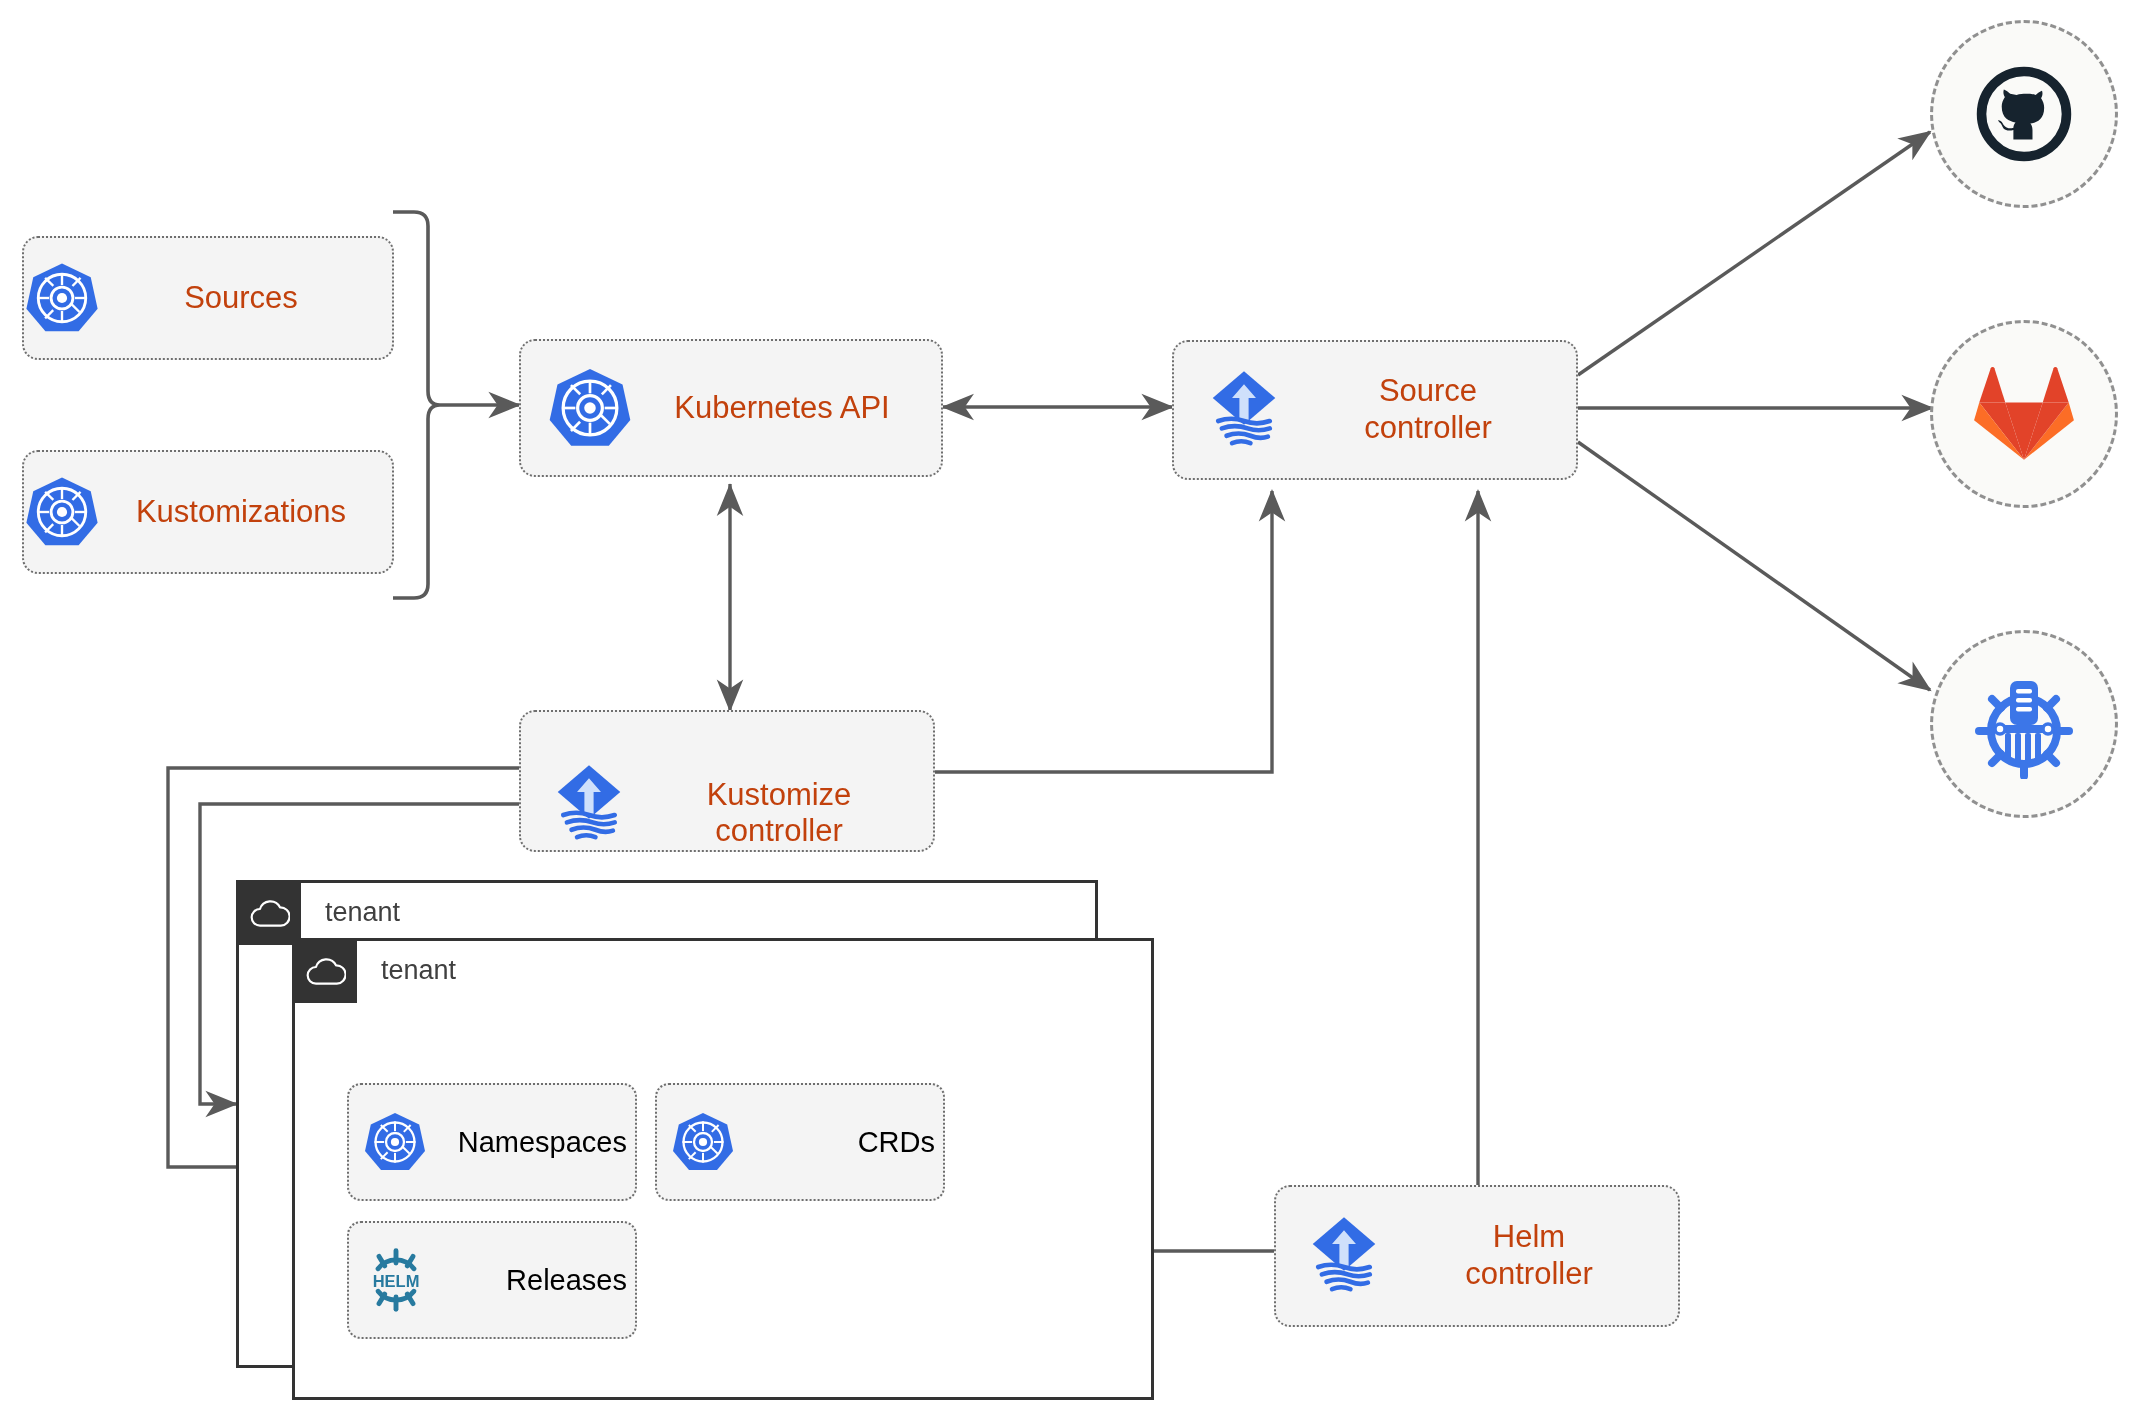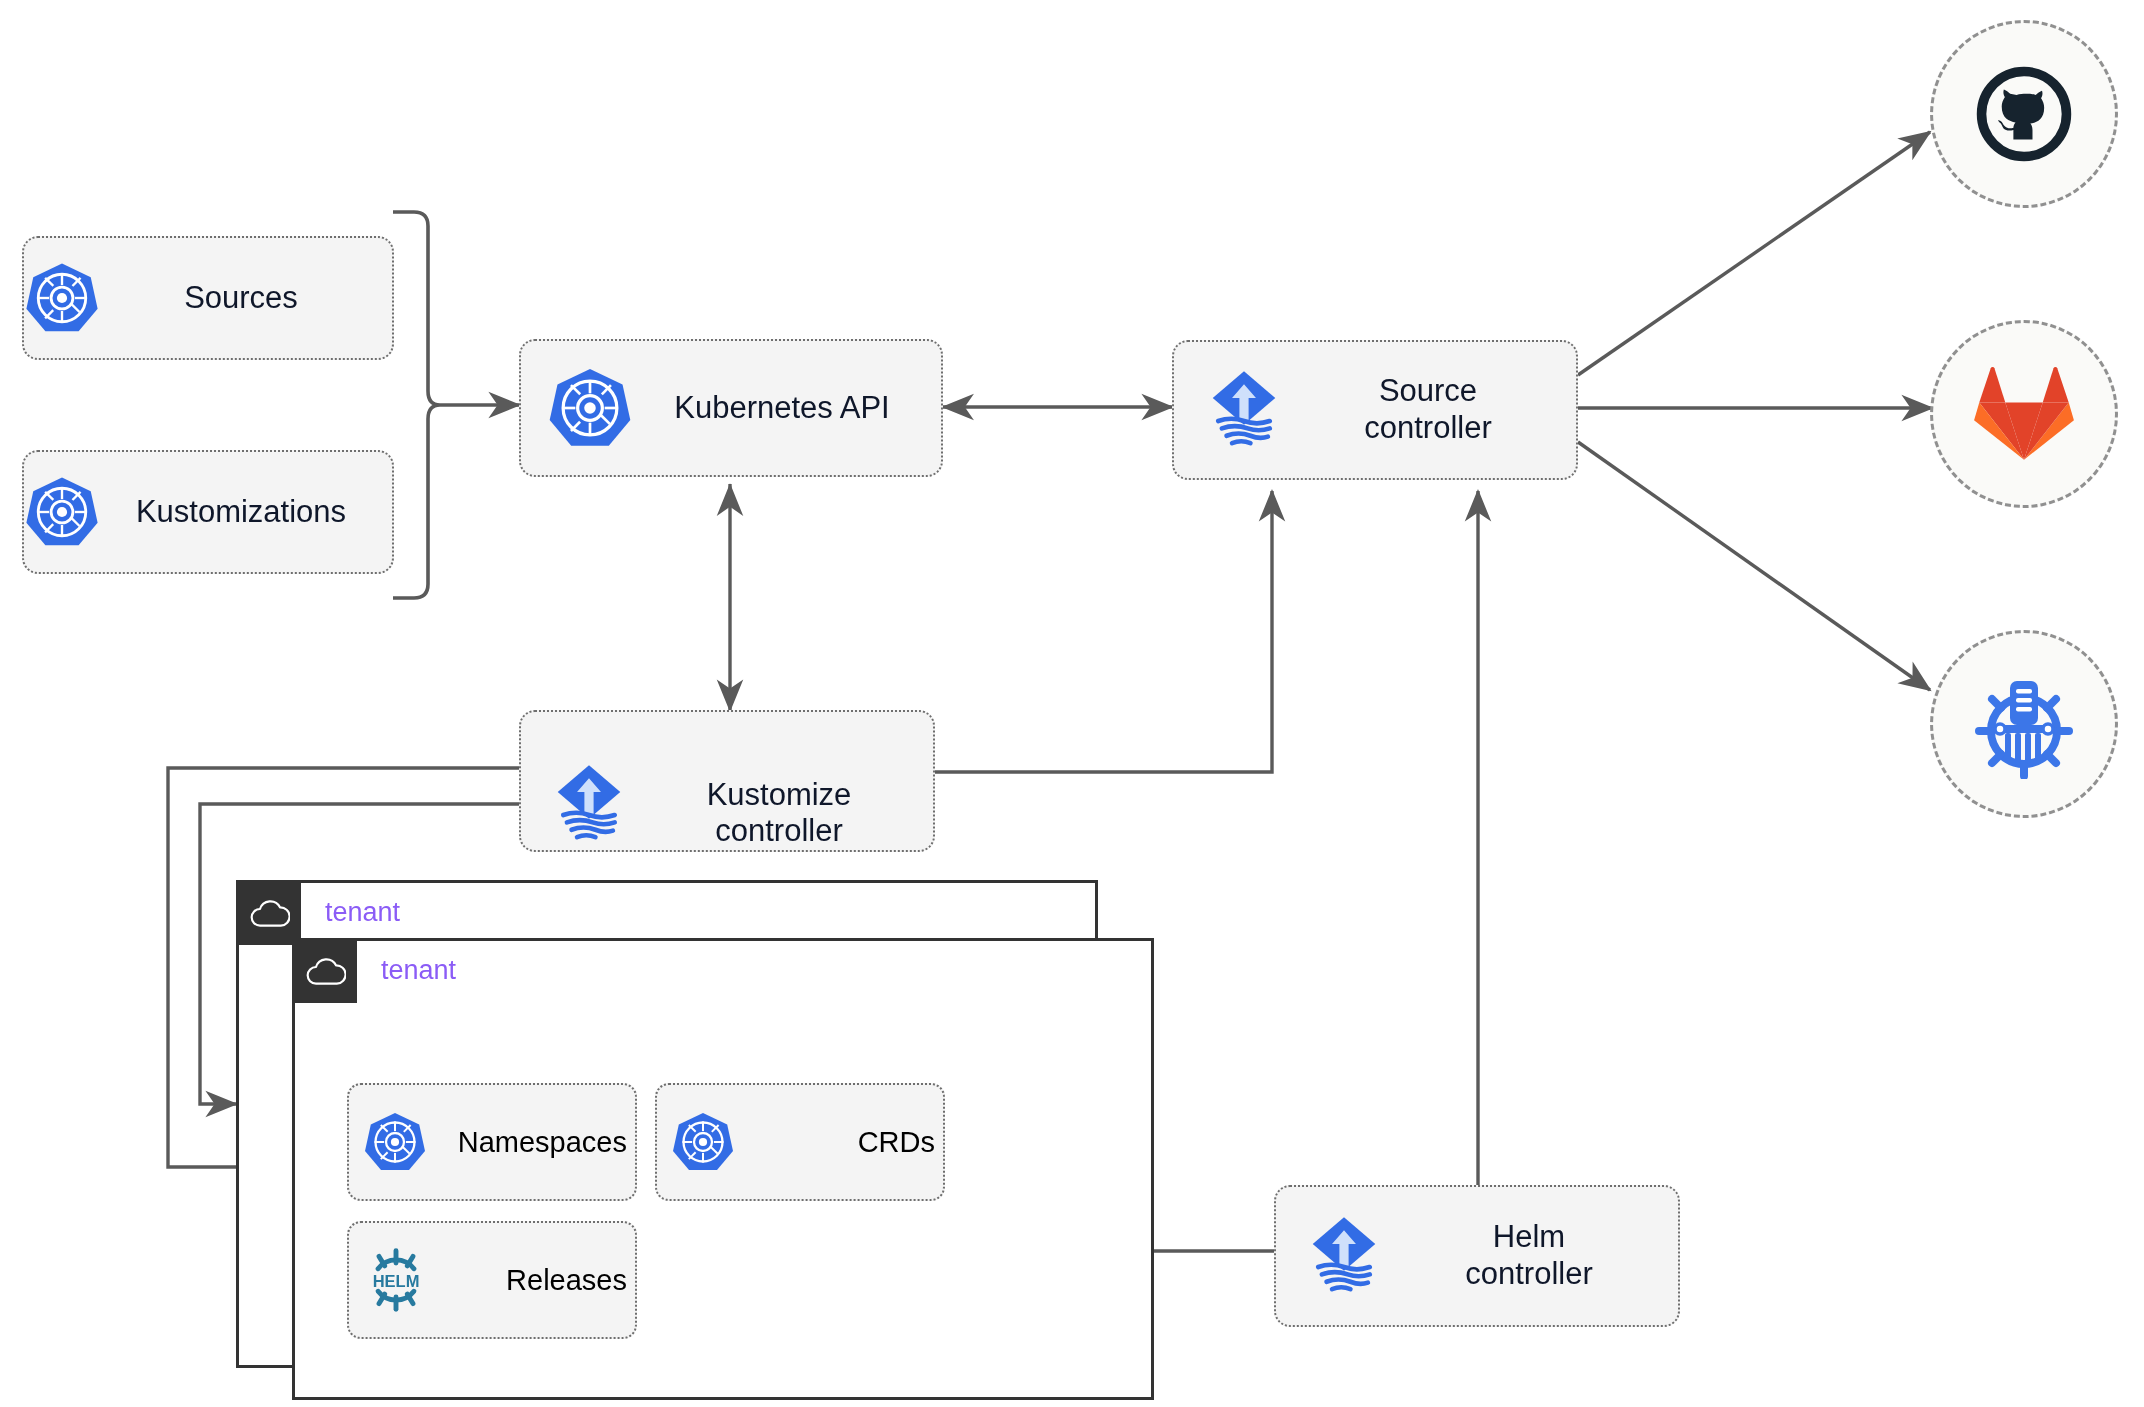--- a/index.html
+++ b/index.html
@@ -31,21 +31,21 @@
   .node {
     position: absolute;
     background: #f4f4f4;
     border: 2.5px dotted #6e6e6e;
     border-radius: 16px;
     display: flex;
     align-items: center;
     z-index: 3;
   }
   .node .nlabel {
-    color: #0f172a;
+    color: #c2410c;
     font-size: 31px;
     line-height: 1.18;
     text-align: center;
     flex: 1 1 auto;
     padding-right: 10px;
     white-space: pre-line;
   }
   .node .nicon {
     flex: 0 0 auto;
     display: flex;
@@ -78,21 +78,21 @@
     width: 62px; height: 62px;
     background: #333333;
     display: flex;
     align-items: center;
     justify-content: center;
   }
   .tenant-name {
     position: absolute;
     left: 86px; top: 14px;
     font-size: 27px;
-    color: #8b5cf6;
+    color: #404040;
   }
   .tenant.front { z-index: 4; }
   .tenant.front .res-grid { z-index: 5; }
 
   .res-grid {
     position: absolute;
     left: 28px; top: 78px;
     display: grid;
     grid-template-columns: 278px 278px;
     grid-template-rows: 112px 112px;

